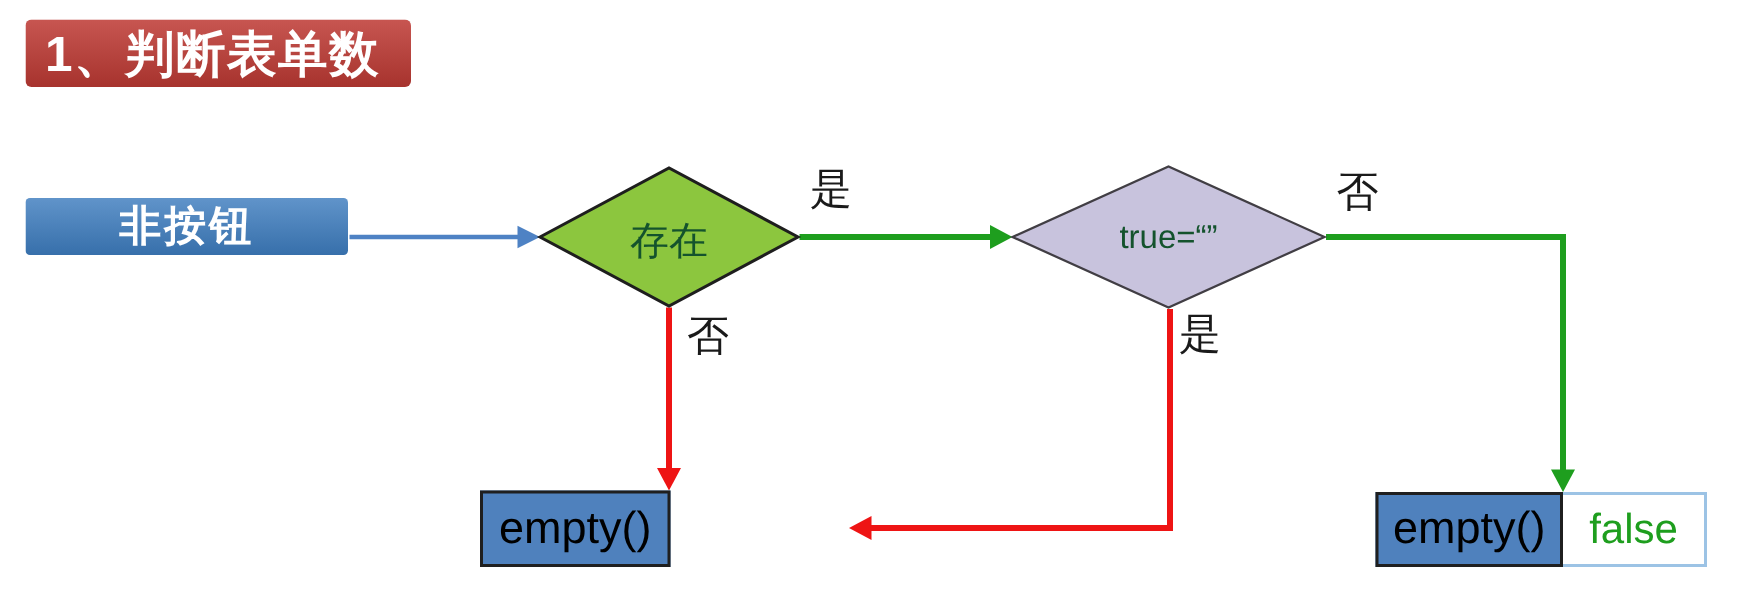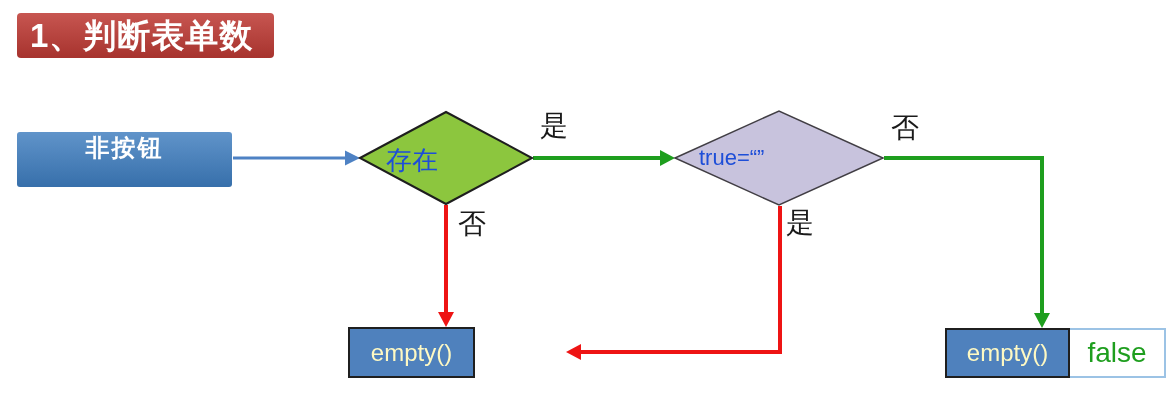--- a/index.html
+++ b/index.html
@@ -31,34 +31,36 @@
     border-radius: 4px;
     color: #ffffff;
     font-size: 33px;
     font-weight: bold;
     letter-spacing: 1px;
   }
   
   .start-box {
     position: absolute;
     left: 17px; top: 132px;
-    width: 215px; height: 55px;
+    width: 215px; height: 38px;
     background: linear-gradient(rgba(255,255,255,.18), rgba(0,0,0,.10)), var(--box-blue);
     border-radius: 3px;
     color: #ffffff;
-    font-size: 24px;
+    font-size: 28px;
     font-weight: bold;
     display: flex;
+    align-items: center;
     justify-content: center;
     letter-spacing: 2px;
   }
   
   .diamond-label {
     position: absolute;
-    color: #1d4ed8;
+    text-align: center;
+    color: #14532d;
   }
   .exists-label {
     left: 386px; top: 143px;
     width: 120px;
     font-family: "DejaVu Serif", "Liberation Serif", serif;
     font-size: 26px;
   }
   .value-label {
     left: 699px; top: 145px;
     width: 160px;
@@ -80,27 +82,26 @@
   
   .result-box {
     position: absolute;
     display: flex;
   }
   .result-true  { left: 320px; top: 327px; height: 51px; }
   .result-false { left: 917px; top: 328px; height: 50px; }
   .cell-func {
     background: var(--cell-blue);
     border: 2px solid #1f1f1f;
-    color: #fef9c3;
-    font-size: 24px;
+    color: #000000;
+    font-size: 30px;
     display: flex;
     align-items: center;
     justify-content: center;
     box-sizing: border-box;
-    margin-left: 28px;
   }
   .result-true  .cell-func { width: 127px; }
   .result-false .cell-func { width: 125px; }
   .cell-value {
     background: #ffffff;
     border: 2px solid var(--cell-border-light);
     border-left: none;
     font-size: 28px;
     display: flex;
     align-items: center;

